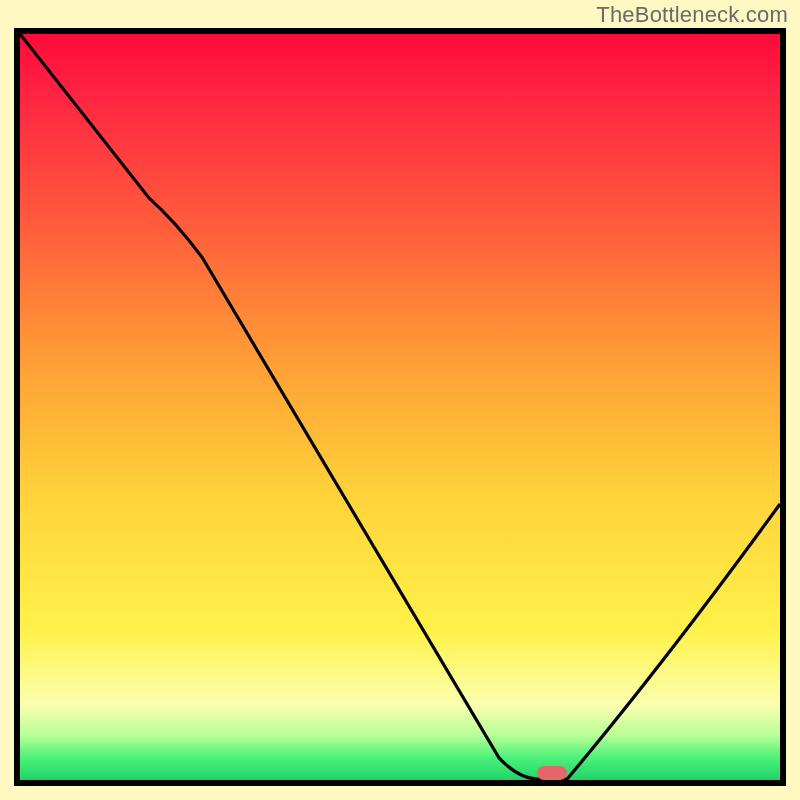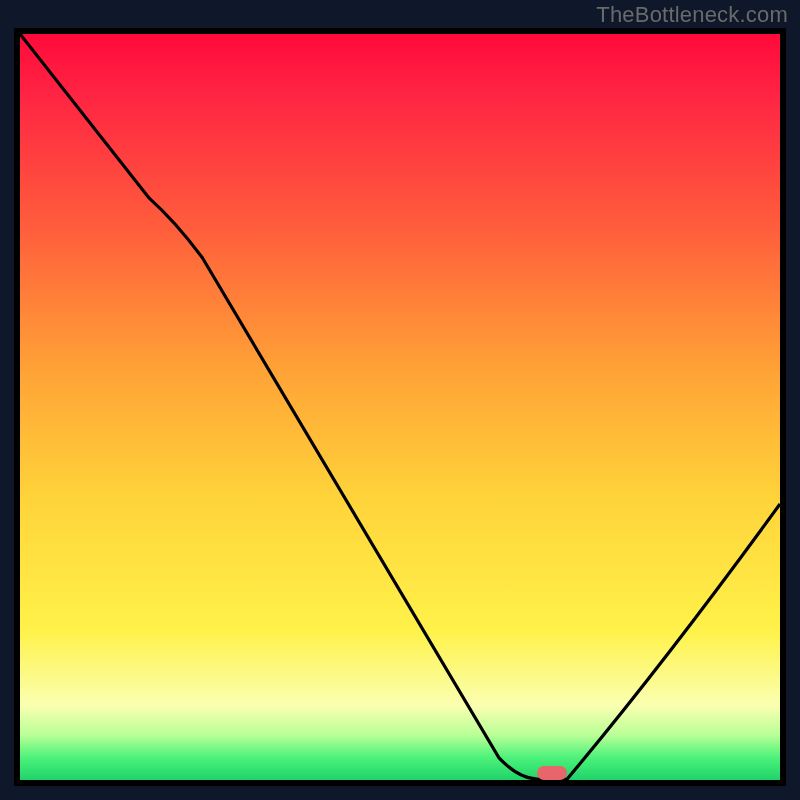--- a/index.html
+++ b/index.html
@@ -5,21 +5,21 @@
   body {
     margin: 0;
     padding: 0;
     background: #fff;
     font-family: Arial, Helvetica, sans-serif;
   }
   .stage {
     position: relative;
     width: 800px;
     height: 800px;
-    background: #0f172a;
+    background: #fef9c3;
   }
   .watermark {
     position: absolute;
     top: 2px;
     right: 12px;
     color: #6a6a6a;
     font-size: 22px;
     font-weight: 500;
     letter-spacing: 0.2px;
   }

